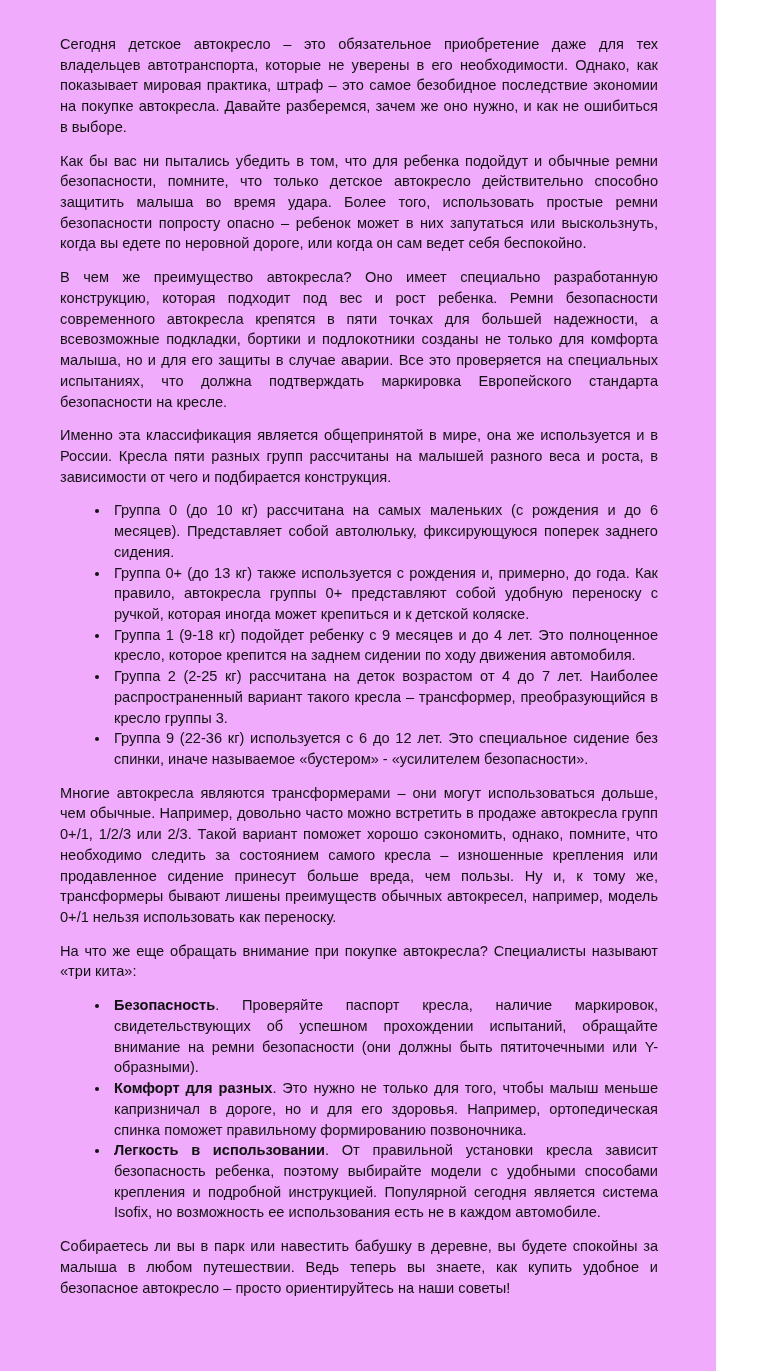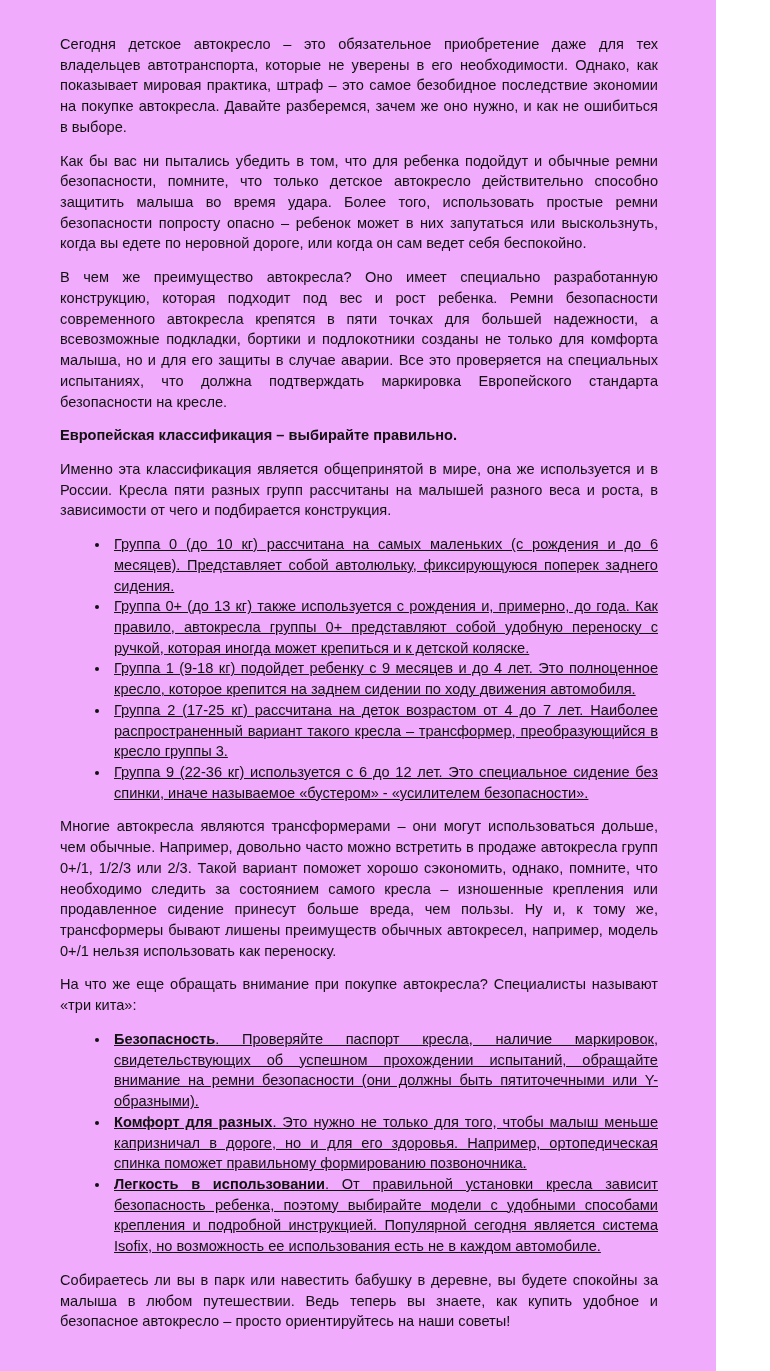--- a/index.html
+++ b/index.html
@@ -26,21 +26,20 @@
     line-height: 1.42;
     margin: 0 0 13px 0;
     text-align: justify;
   }
   .heading {
     font-weight: bold;
   }
   .doc-list {
     list-style: disc outside;
     padding: 0 0 0 50px;
-    text-decoration: underline;
   }
   .doc-list li {
     margin: 0;
     padding-left: 4px;
     text-align: justify;
   }
   .lead {
     font-weight: bold;
   }
   .para:last-child {
@@ -52,29 +51,28 @@
 
 <div class="page">
 
   <p class="para">Сегодня детское автокресло – это обязательное приобретение даже для тех владельцев автотранспорта, которые не уверены в его необходимости. Однако, как показывает мировая практика, штраф – это самое безобидное последствие экономии на покупке автокресла. Давайте разберемся, зачем же оно нужно, и как не ошибиться в выборе.</p>
 
 
   <p class="para">Как бы вас ни пытались убедить в том, что для ребенка подойдут и обычные ремни безопасности, помните, что только детское автокресло действительно способно защитить малыша во время удара. Более того, использовать простые ремни безопасности попросту опасно – ребенок может в них запутаться или выскользнуть, когда вы едете по неровной дороге, или когда он сам ведет себя беспокойно.</p>
 
   <p class="para">В чем же преимущество автокресла? Оно имеет специально разработанную конструкцию, которая подходит под вес и рост ребенка. Ремни безопасности современного автокресла крепятся в пяти точках для большей надежности, а всевозможные подкладки, бортики и подлокотники созданы не только для комфорта малыша, но и для его защиты в случае аварии. Все это проверяется на специальных испытаниях, что должна подтверждать маркировка Европейского стандарта безопасности на кресле.</p>
 
-  <h2 class="heading">Европейская классификация – выбирайте правильно.</h2>
 
   <p class="para">Именно эта классификация является общепринятой в мире, она же используется и в России. Кресла пяти разных групп рассчитаны на малышей разного веса и роста, в зависимости от чего и подбирается конструкция.</p>
 
   <ul class="doc-list">
     <li>Группа 0 (до 10 кг) рассчитана на самых маленьких (с рождения и до 6 месяцев). Представляет собой автолюльку, фиксирующуюся поперек заднего сидения.</li>
     <li>Группа 0+ (до 13 кг) также используется с рождения и, примерно, до года. Как правило, автокресла группы 0+ представляют собой удобную переноску с ручкой, которая иногда может крепиться и к детской коляске.</li>
     <li>Группа 1 (9-18 кг) подойдет ребенку с 9 месяцев и до 4 лет. Это полноценное кресло, которое крепится на заднем сидении по ходу движения автомобиля.</li>
-    <li>Группа 2 (17-25 кг) рассчитана на деток возрастом от 4 до 7 лет. Наиболее распространенный вариант такого кресла – трансформер, преобразующийся в кресло группы 3.</li>
+    <li>Группа 2 (2-25 кг) рассчитана на деток возрастом от 4 до 7 лет. Наиболее распространенный вариант такого кресла – трансформер, преобразующийся в кресло группы 3.</li>
     <li>Группа 9 (22-36 кг) используется с 6 до 12 лет. Это специальное сидение без спинки, иначе называемое «бустером» - «усилителем безопасности».</li>
   </ul>
 
   <p class="para">Многие автокресла являются трансформерами – они могут использоваться дольше, чем обычные. Например, довольно часто можно встретить в продаже автокресла групп 0+/1, 1/2/3 или 2/3. Такой вариант поможет хорошо сэкономить, однако, помните, что необходимо следить за состоянием самого кресла – изношенные крепления или продавленное сидение принесут больше вреда, чем пользы. Ну и, к тому же, трансформеры бывают лишены преимуществ обычных автокресел, например, модель 0+/1 нельзя использовать как переноску.</p>
 
 
   <p class="para">На что же еще обращать внимание при покупке автокресла? Специалисты называют «три кита»:</p>
 
   <ul class="doc-list">
     <li><span class="lead">Безопасность</span><span>. Проверяйте паспорт кресла, наличие маркировок, свидетельствующих об успешном прохождении испытаний, обращайте внимание на ремни безопасности (они должны быть пятиточечными или Y-образными).</span></li>

